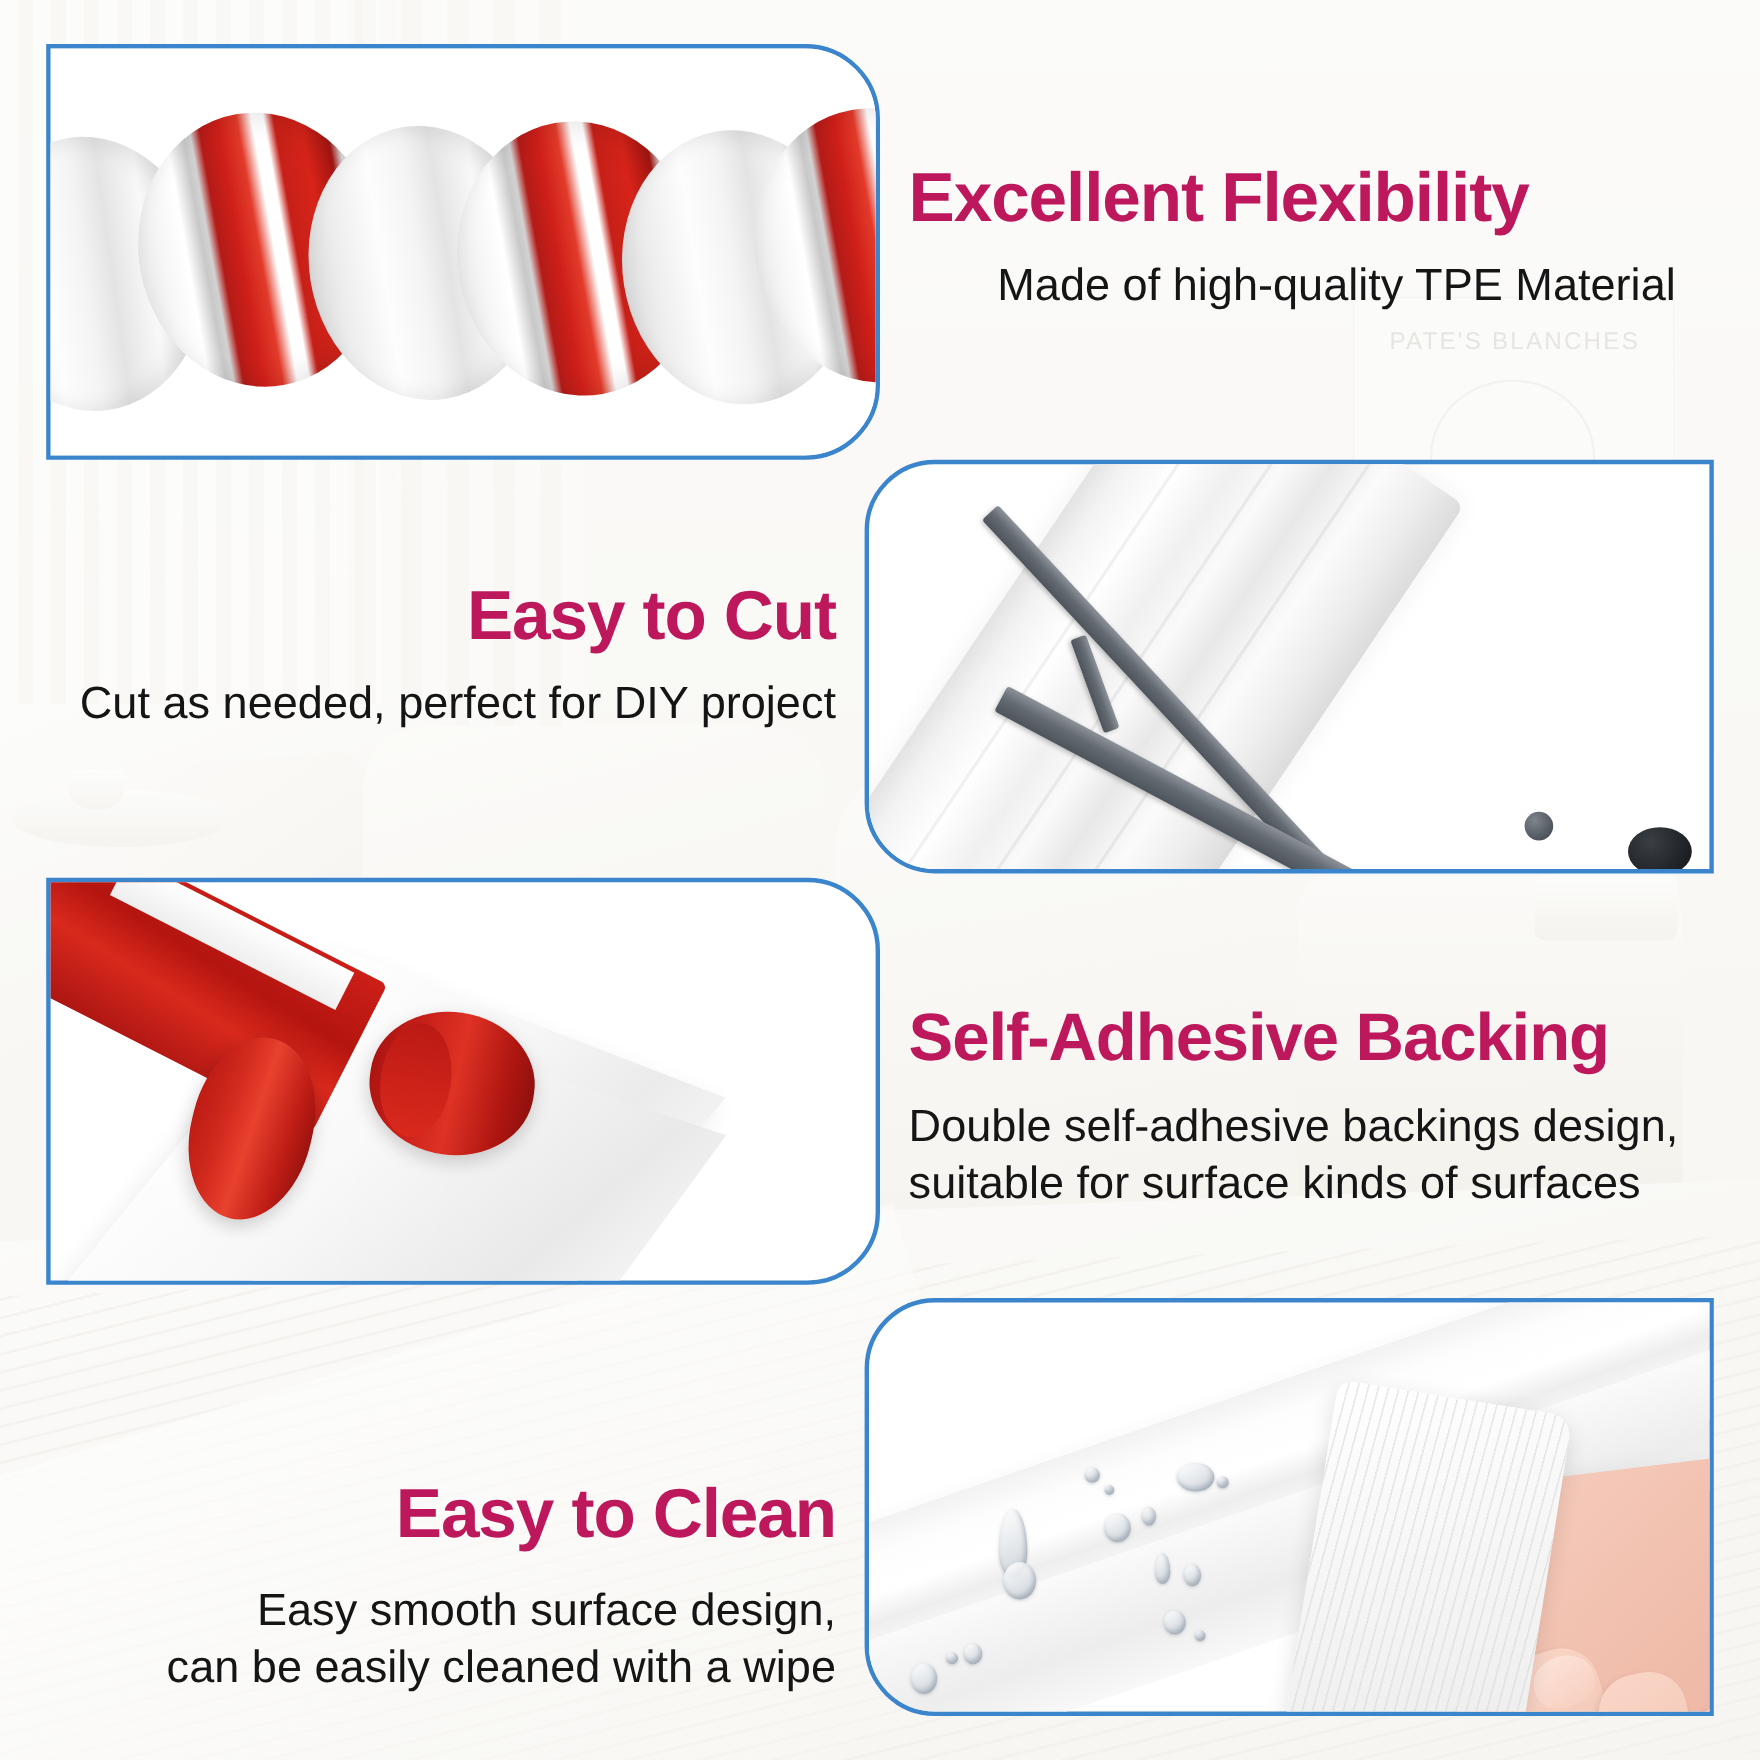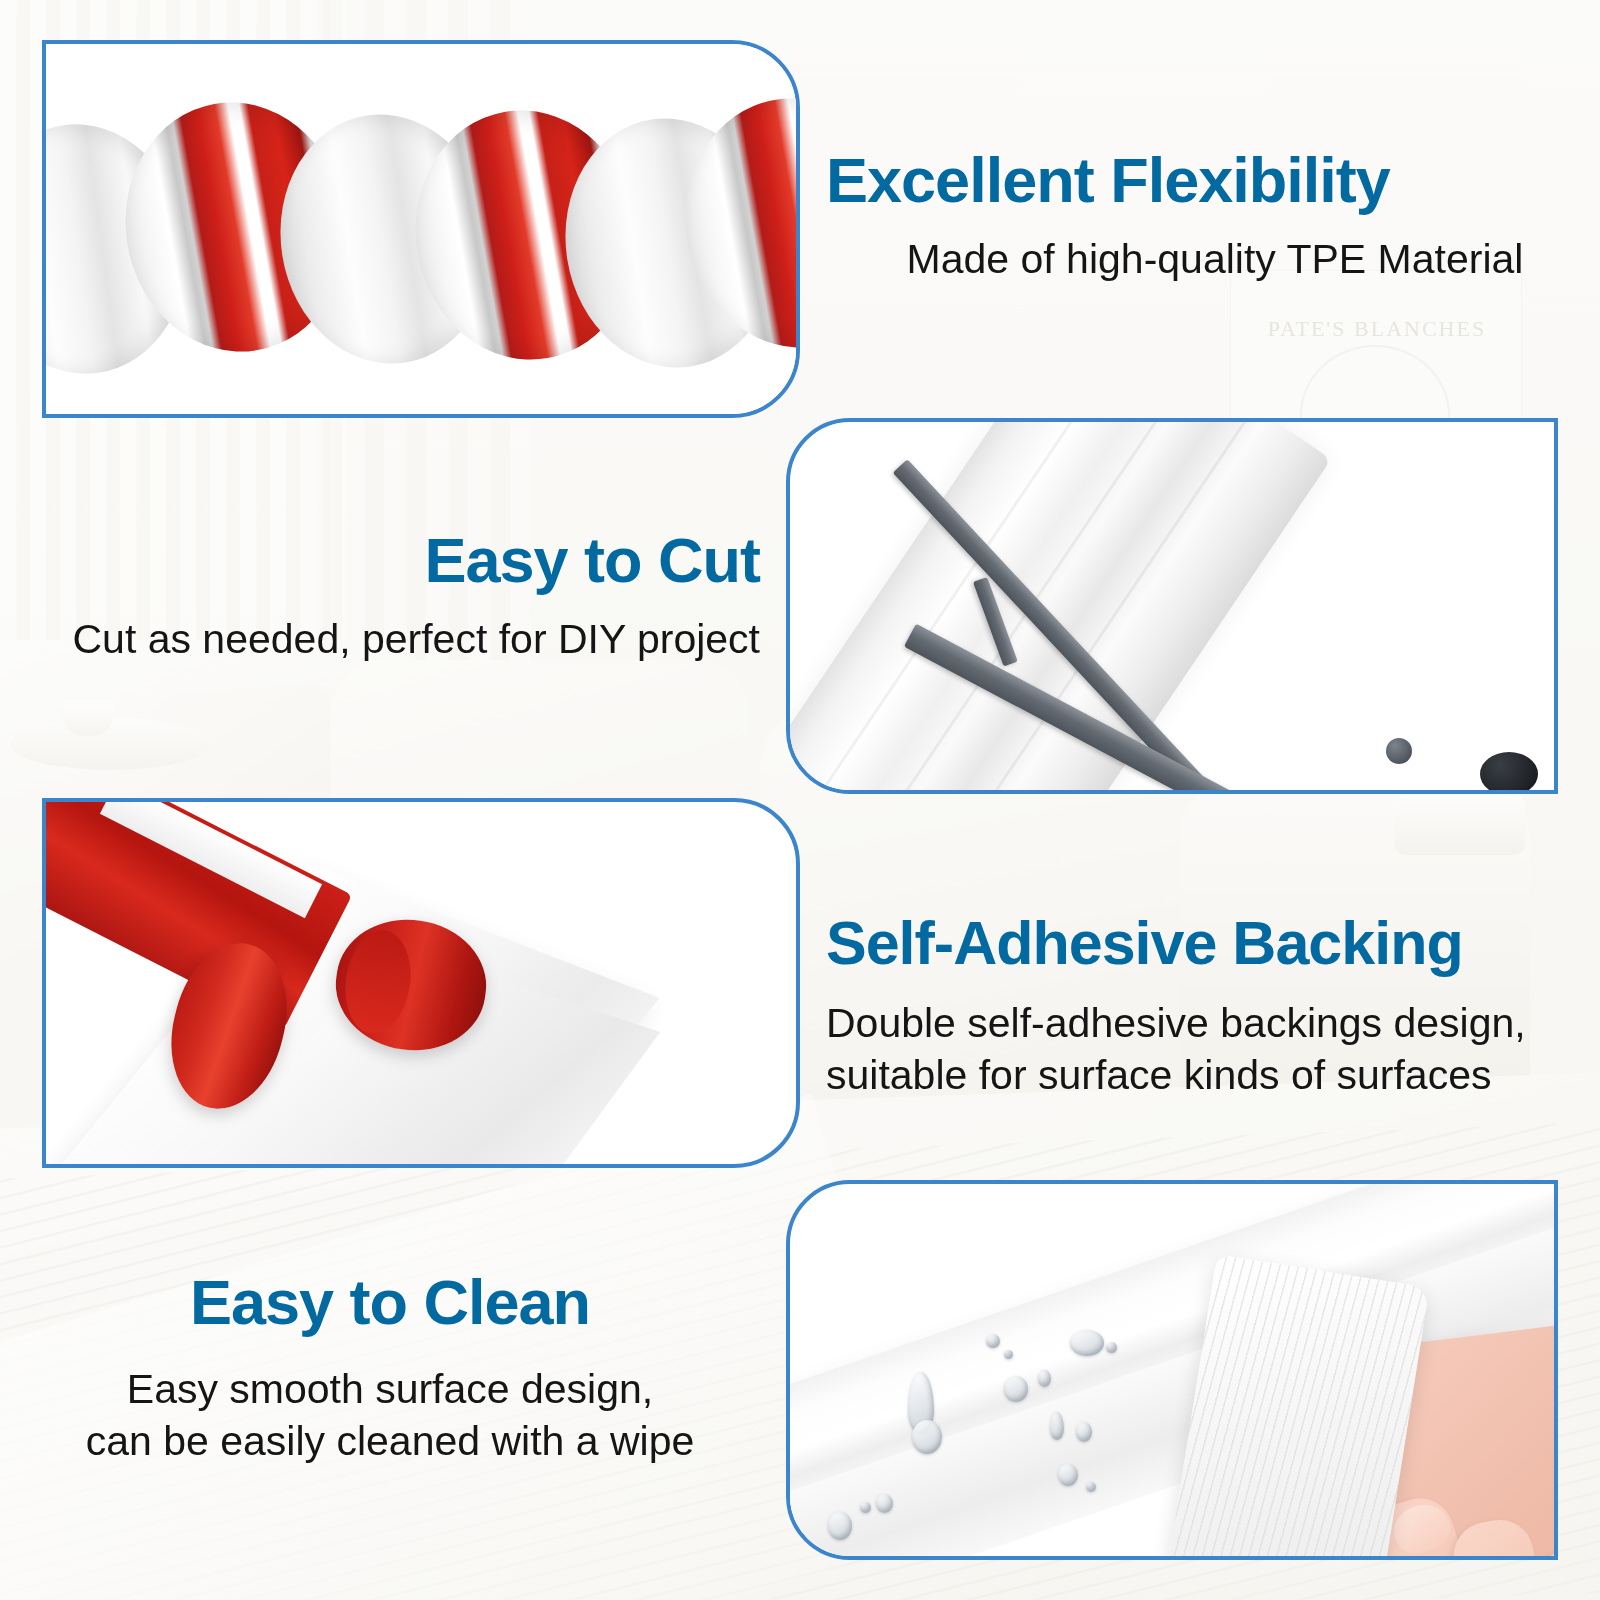--- a/index.html
+++ b/index.html
@@ -39,23 +39,23 @@
     position:absolute; left:300px; top:0; width:230px; height:700px;
     background:repeating-linear-gradient(90deg,
        #fcfbf9 0px, #fcfbf9 22px, #f2efe9 23px, #f2efe9 42px);
     opacity:.6;
   }
   .bg-art {
     position:absolute; left:1230px; top:270px; width:290px; height:250px;
     background:#fbfaf8; border:1px solid #f0ece5;
   }
   .bg-art-txt {
-    position:absolute; left:1262px; top:316px; width:230px;
+    position:absolute; left:1262px; top:297px; width:230px;
     text-align:center; color:#cfc9c0; font-size:22px;
-    letter-spacing:2px; font-family:Liberation Serif, serif;
+    letter-spacing:2px; font-family:Liberation Sans, sans-serif;
   }
   .bg-art-face {
     position:absolute; left:1300px; top:345px; width:150px; height:140px;
     border-radius:50% 50% 46% 46%;
     box-shadow: inset 0 0 0 2px #e6e1d9;
     opacity:.75;
   }
   .bg-sofa-l {
     position:absolute; left:-40px; top:640px; width:480px; height:330px;
     background:linear-gradient(160deg,#fdfdfc,#f1ede6);
@@ -320,21 +320,21 @@
   }
   .nail {
     position:absolute;
     background:linear-gradient(160deg,#fde5db,#f7cebe);
     border-radius:50% 50% 42% 42%;
   }
 
   
   .txt { position:absolute; }
   .headline {
-    color:#0369a1;
+    color:#be185d;
     font-weight:bold;
     font-family:"Liberation Sans", sans-serif;
     letter-spacing:-1px;
     line-height:1.02;
     margin:0;
     white-space:nowrap;
   }
   .subline {
     color:#151515;
     font-family:"Liberation Sans", sans-serif;
@@ -348,21 +348,21 @@
   #txt-flex  .subline  { font-size:41px; margin-top:22px; margin-left:18px;text-align:center; }
 
   #txt-cut   { left:20px;  top:528px;  width:740px; text-align:right; }
   #txt-cut   .headline { font-size:63px; }
   #txt-cut   .subline  { font-size:41px; margin-top:22px; }
 
   #txt-adh   { left:826px; top:912px;  width:762px; text-align:left; }
   #txt-adh   .headline { font-size:61px; }
   #txt-adh   .subline  { font-size:41px; margin-top:24px; }
 
-  #txt-clean { left:20px;  top:1270px; width:740px; text-align:center; }
+  #txt-clean { left:20px;  top:1344px; width:740px; text-align:right; }
   #txt-clean .headline { font-size:63px; }
   #txt-clean .subline  { font-size:41px; margin-top:30px; }
 </style>
 </head>
 <body>
 
 <div id="page">
 
   <div class="bg-layer">
     <div class="bg-base"></div>

